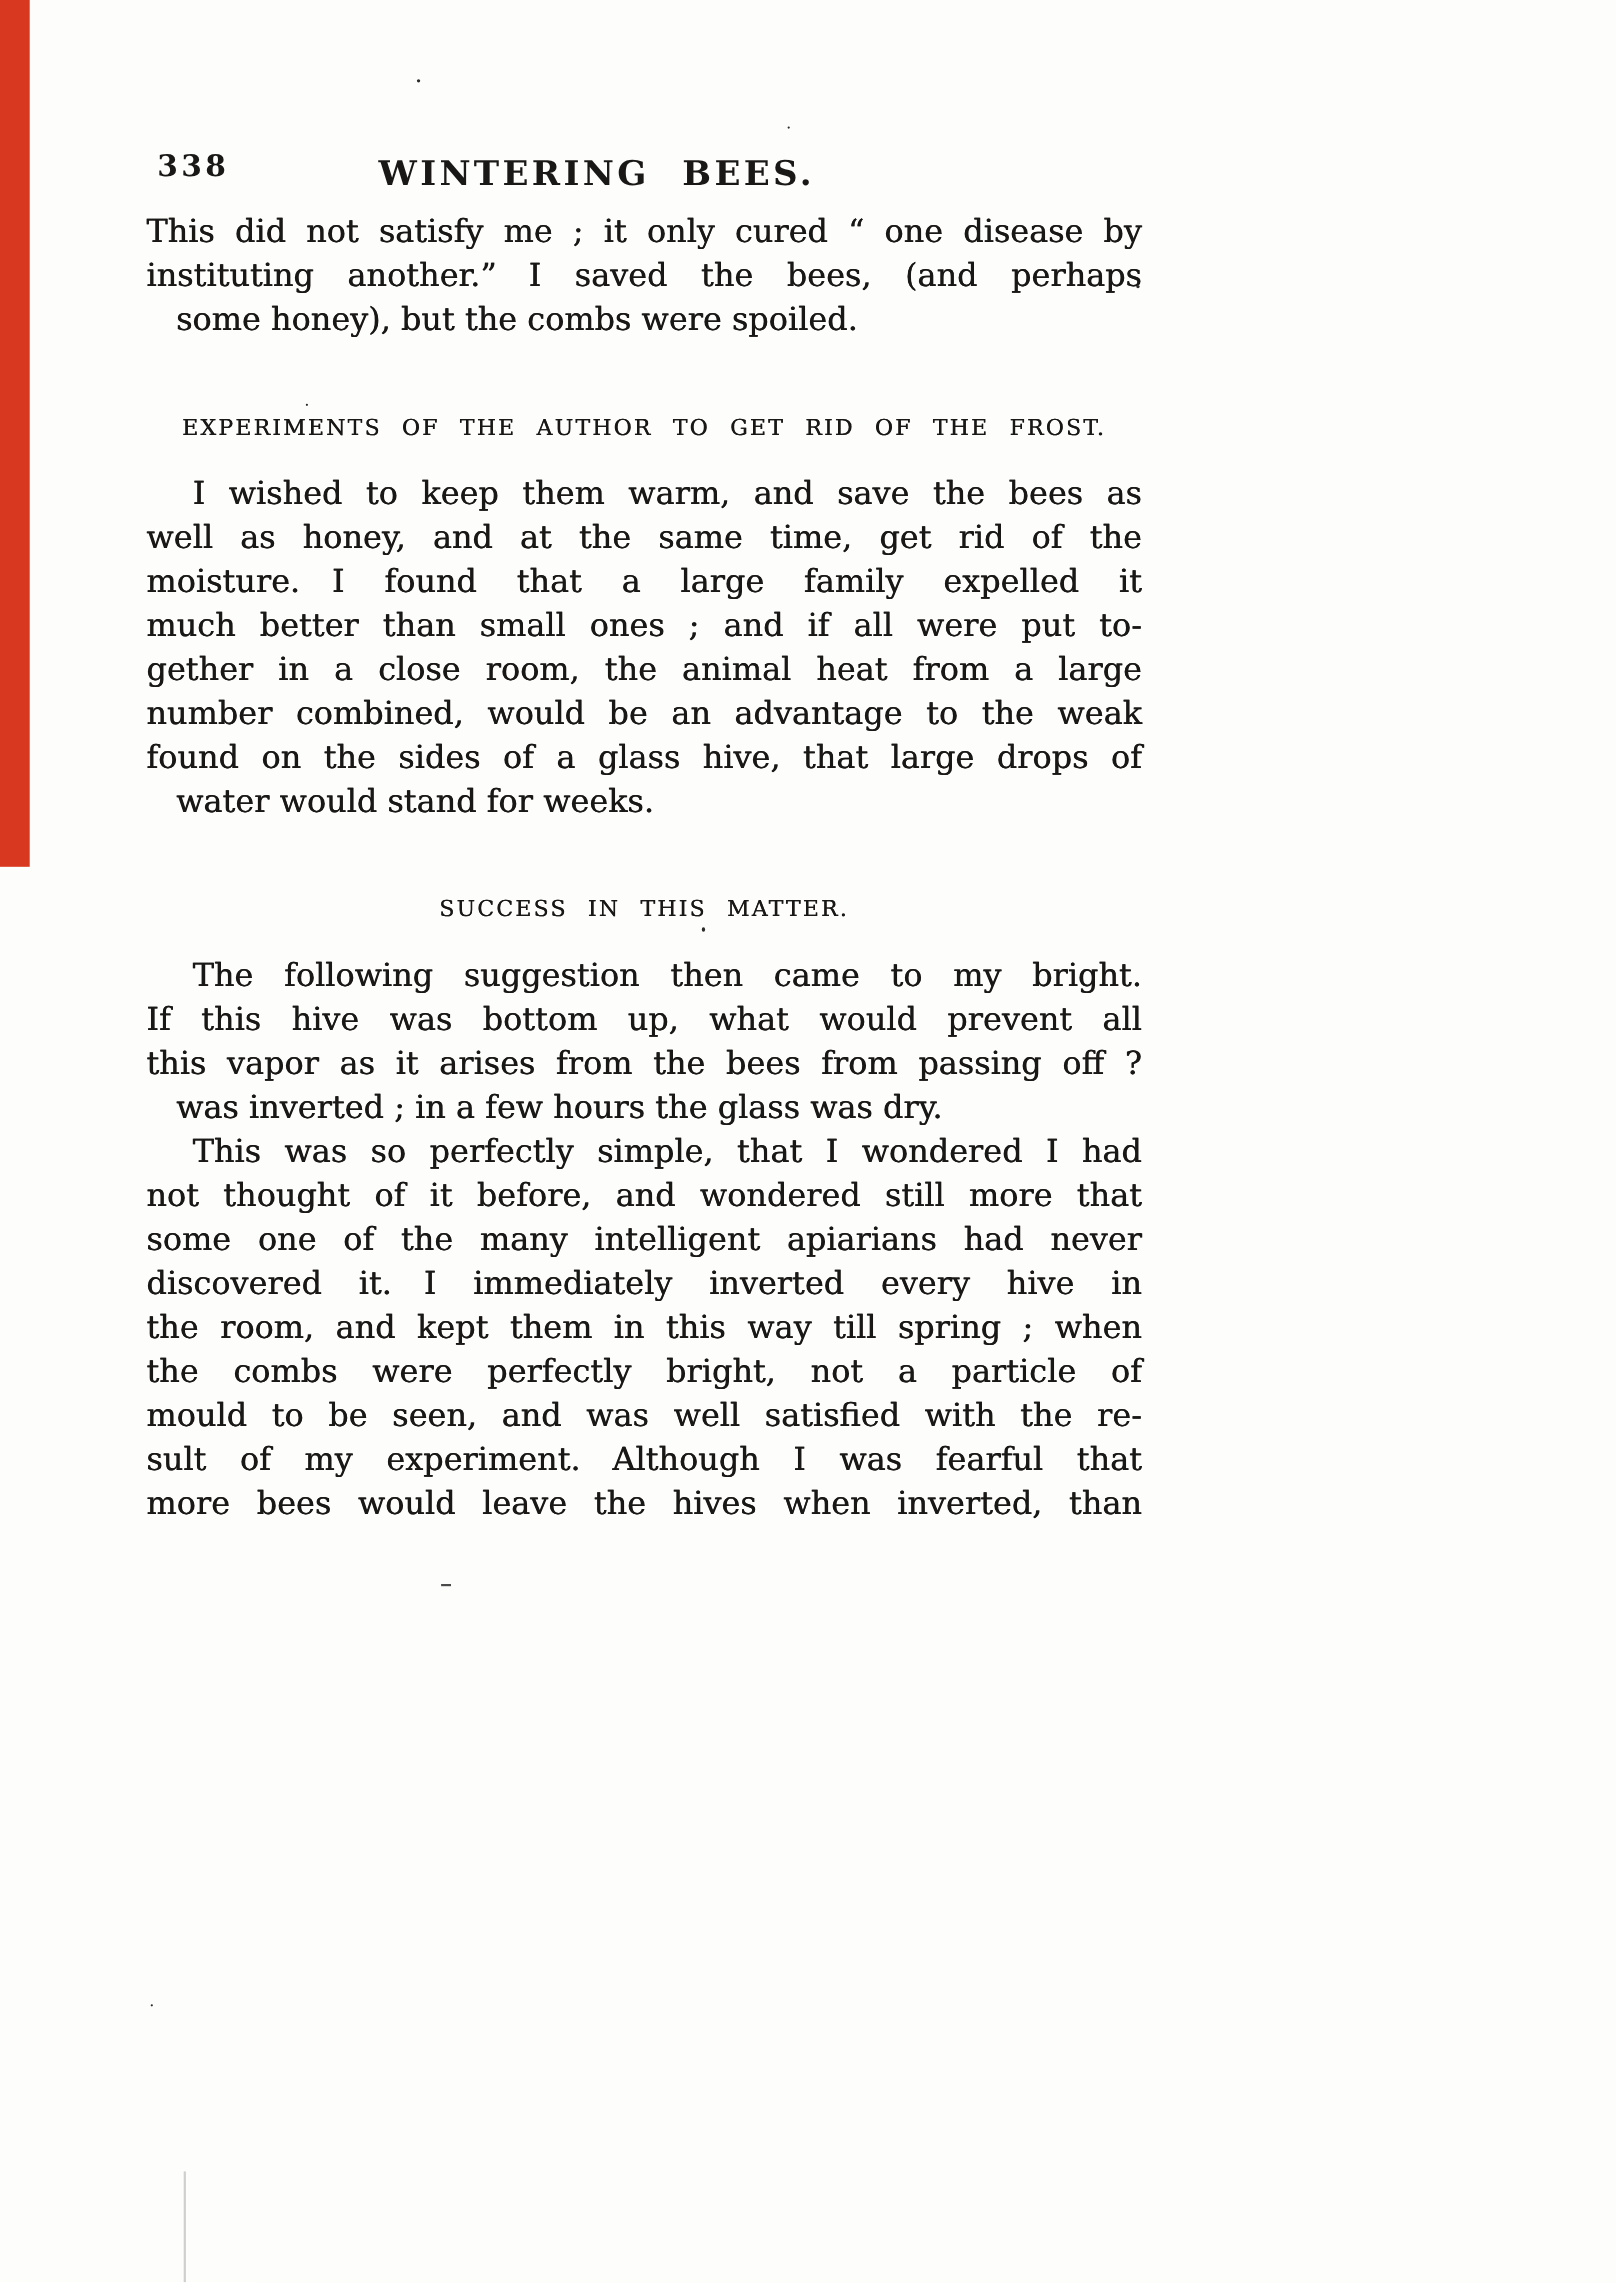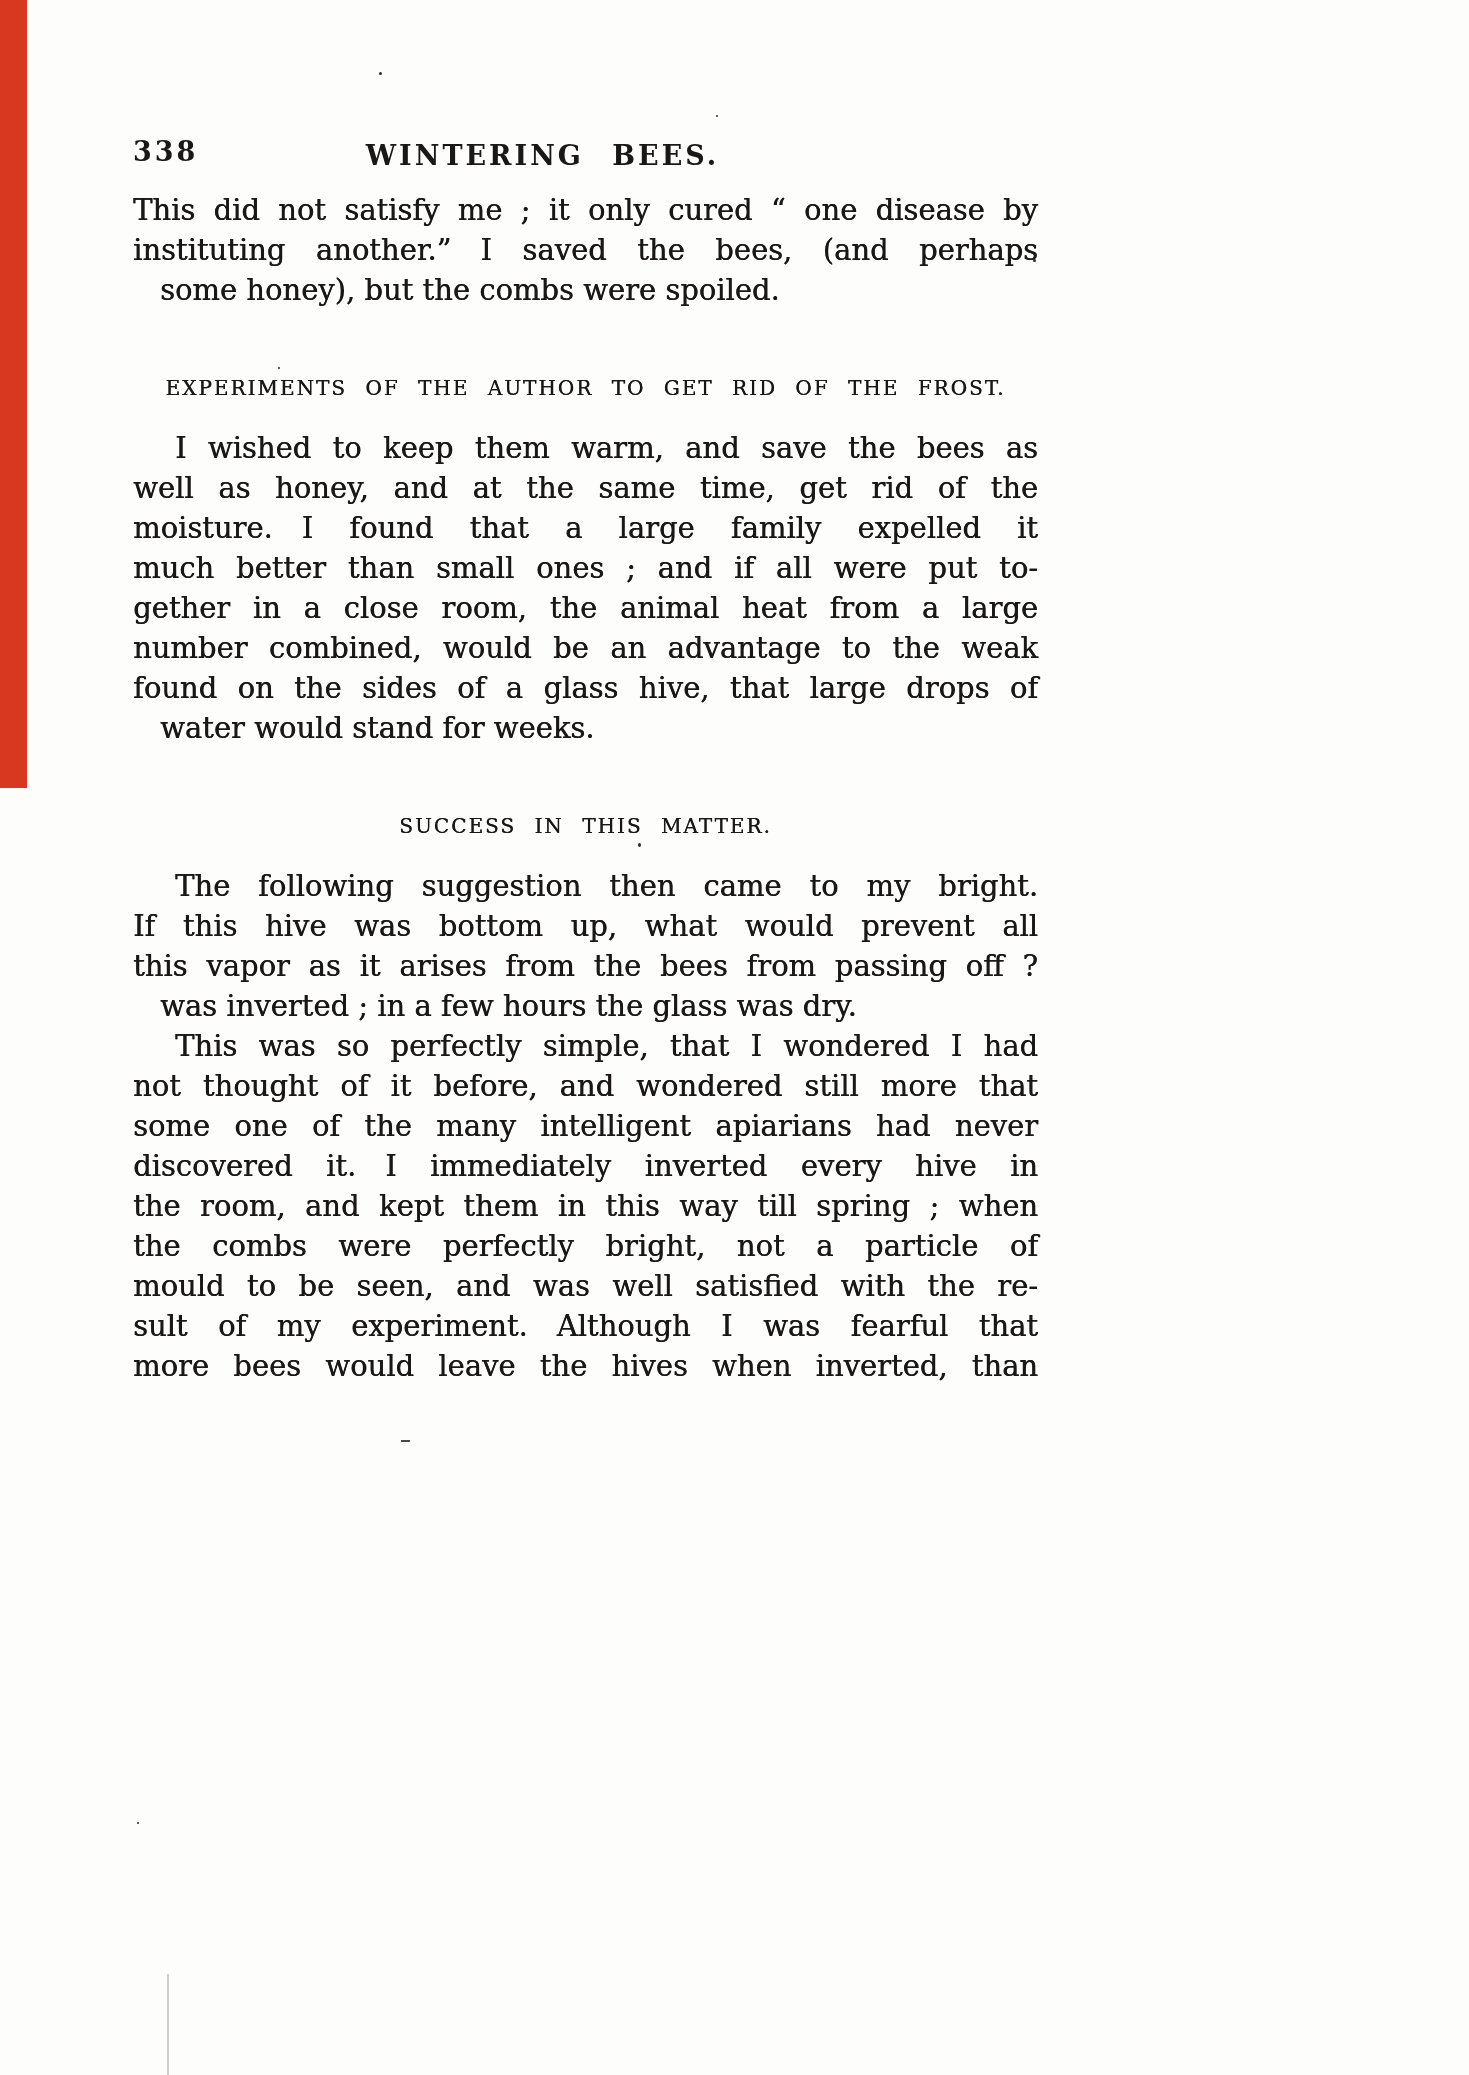--- a/index.html
+++ b/index.html
@@ -9,27 +9,27 @@
     background:#fdfdfb;
     overflow:hidden;
     font-family:"DejaVu Serif", serif;
     color:#1a1816;
   }
   .red-edge{
     position:absolute;left:0;top:0;
     width:27px;height:788px;
   }
   .pagenum{
-    position:absolute;left:133px;top:136px;
+    position:absolute;left:143px;top:136px;
     font-size:27px;font-weight:700;letter-spacing:3px;
   }
   .running-header{
     position:absolute;left:90px;top:140px;width:905px;
     text-align:center;
-    font-size:27px;font-weight:700;
+    font-size:31px;font-weight:700;
     letter-spacing:3px;word-spacing:16px;
   }
   .body-block{
     position:absolute;left:133px;top:190px;width:905px;
     font-size:29px;line-height:40px;
     text-shadow:0.4px 0 0 currentColor;
   }
   .line{
     text-align:justify;
     text-align-last:justify;

